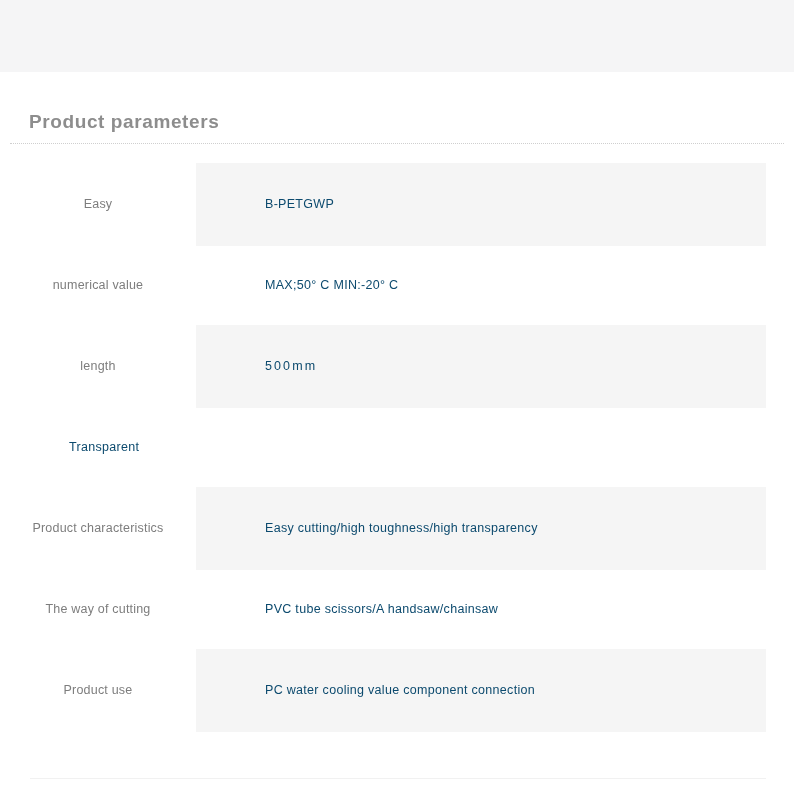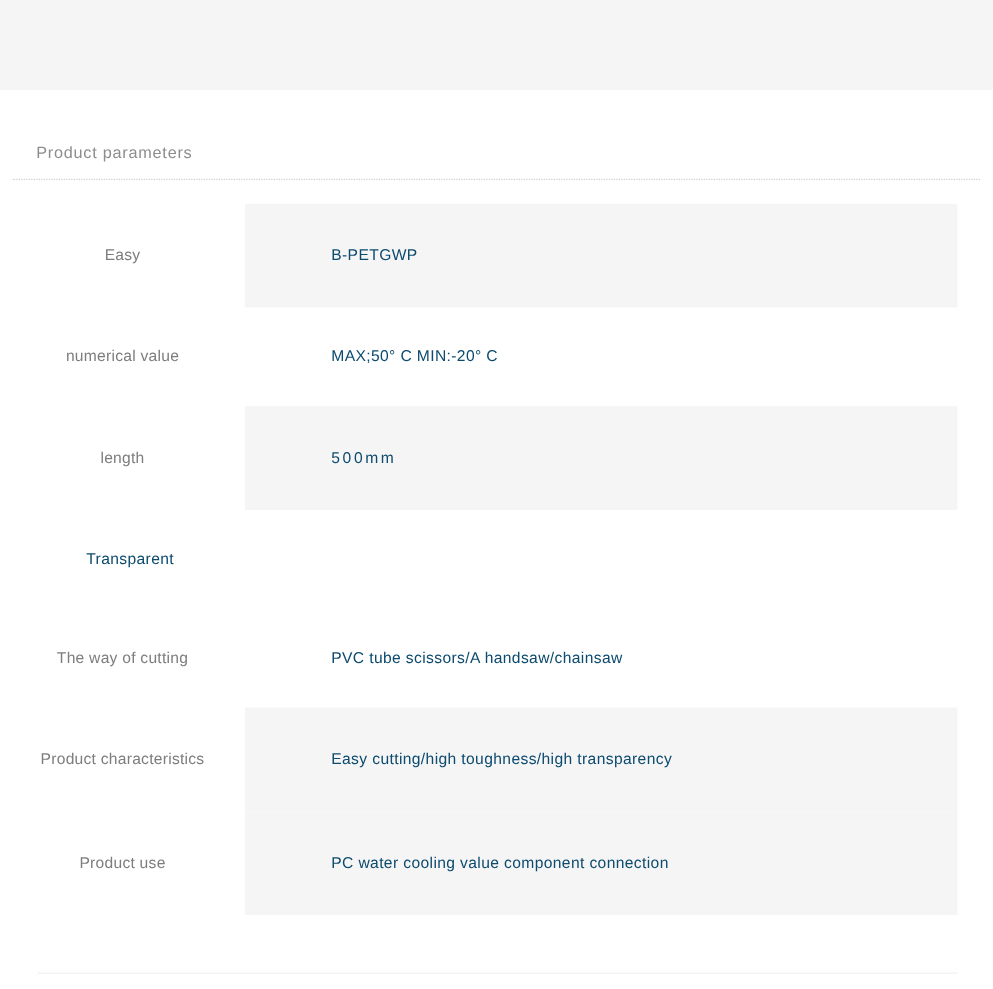--- a/index.html
+++ b/index.html
@@ -30,25 +30,25 @@
     position: absolute;
     top: 72px;
     left: 0;
     width: 794px;
     height: 72px;
   }
   .section-title {
     position: absolute;
     left: 29px;
     top: 42px;
-    font-size: 13px;
+    font-size: 19px;
     line-height: 16px;
     color: #8d8d8d;
     letter-spacing: 0.6px;
-    font-weight: 400;
+    font-weight: 700;
     white-space: nowrap;
   }
   .header-rule {
     position: absolute;
     left: 10px;
     top: 71px;
     width: 774px;
     height: 0;
     border-top: 1px dotted #cfcfcf;
   }
@@ -153,28 +153,28 @@
 
   <div class="param-row shaded h-length">
     <div class="param-label">length</div>
     <div class="param-value spaced">500mm</div>
   </div>
 
   <div class="param-row h-color">
     <div class="param-value">Transparent</div>
   </div>
 
+  <div class="param-row shaded h-char">
+    <div class="param-label">Product characteristics</div>
+    <div class="param-value">Easy cutting/high toughness/high transparency</div>
+  </div>
+
   <div class="param-row h-cutway">
     <div class="param-label">The way of cutting</div>
     <div class="param-value">PVC tube scissors/A handsaw/chainsaw</div>
-  </div>
-
-  <div class="param-row shaded h-char">
-    <div class="param-label">Product characteristics</div>
-    <div class="param-value">Easy cutting/high toughness/high transparency</div>
   </div>
 
   <div class="param-row shaded h-use">
     <div class="param-label">Product use</div>
     <div class="param-value">PC water cooling value component connection</div>
   </div>
 
 </div>
 
 <div class="bottom-rule"></div>

